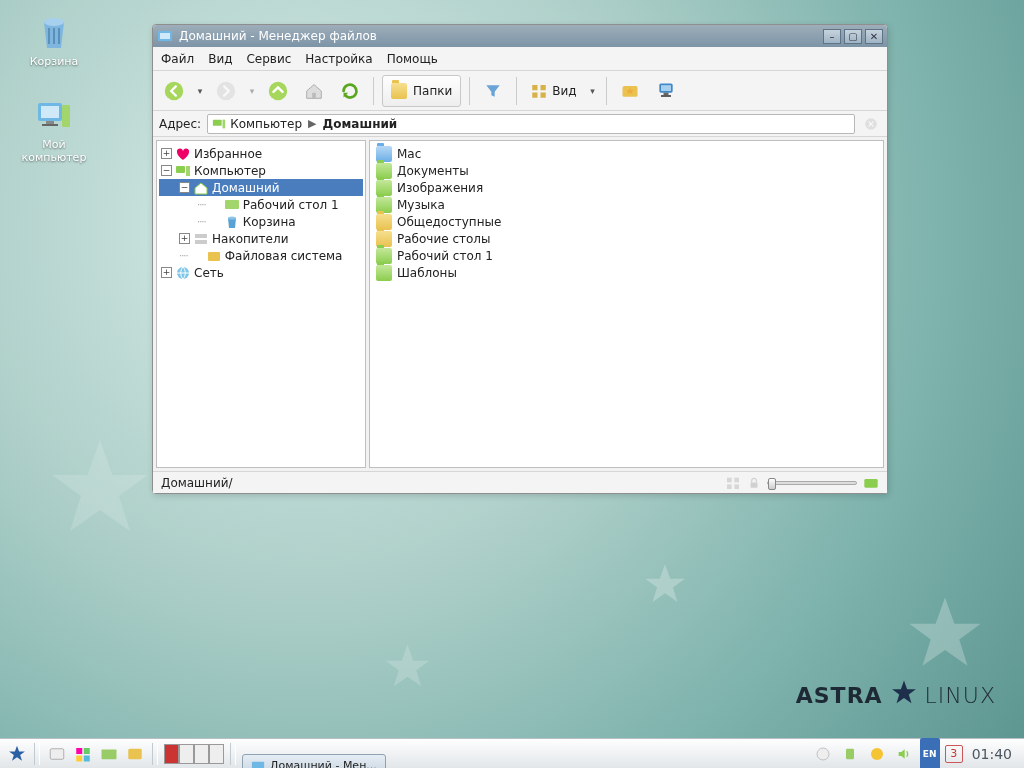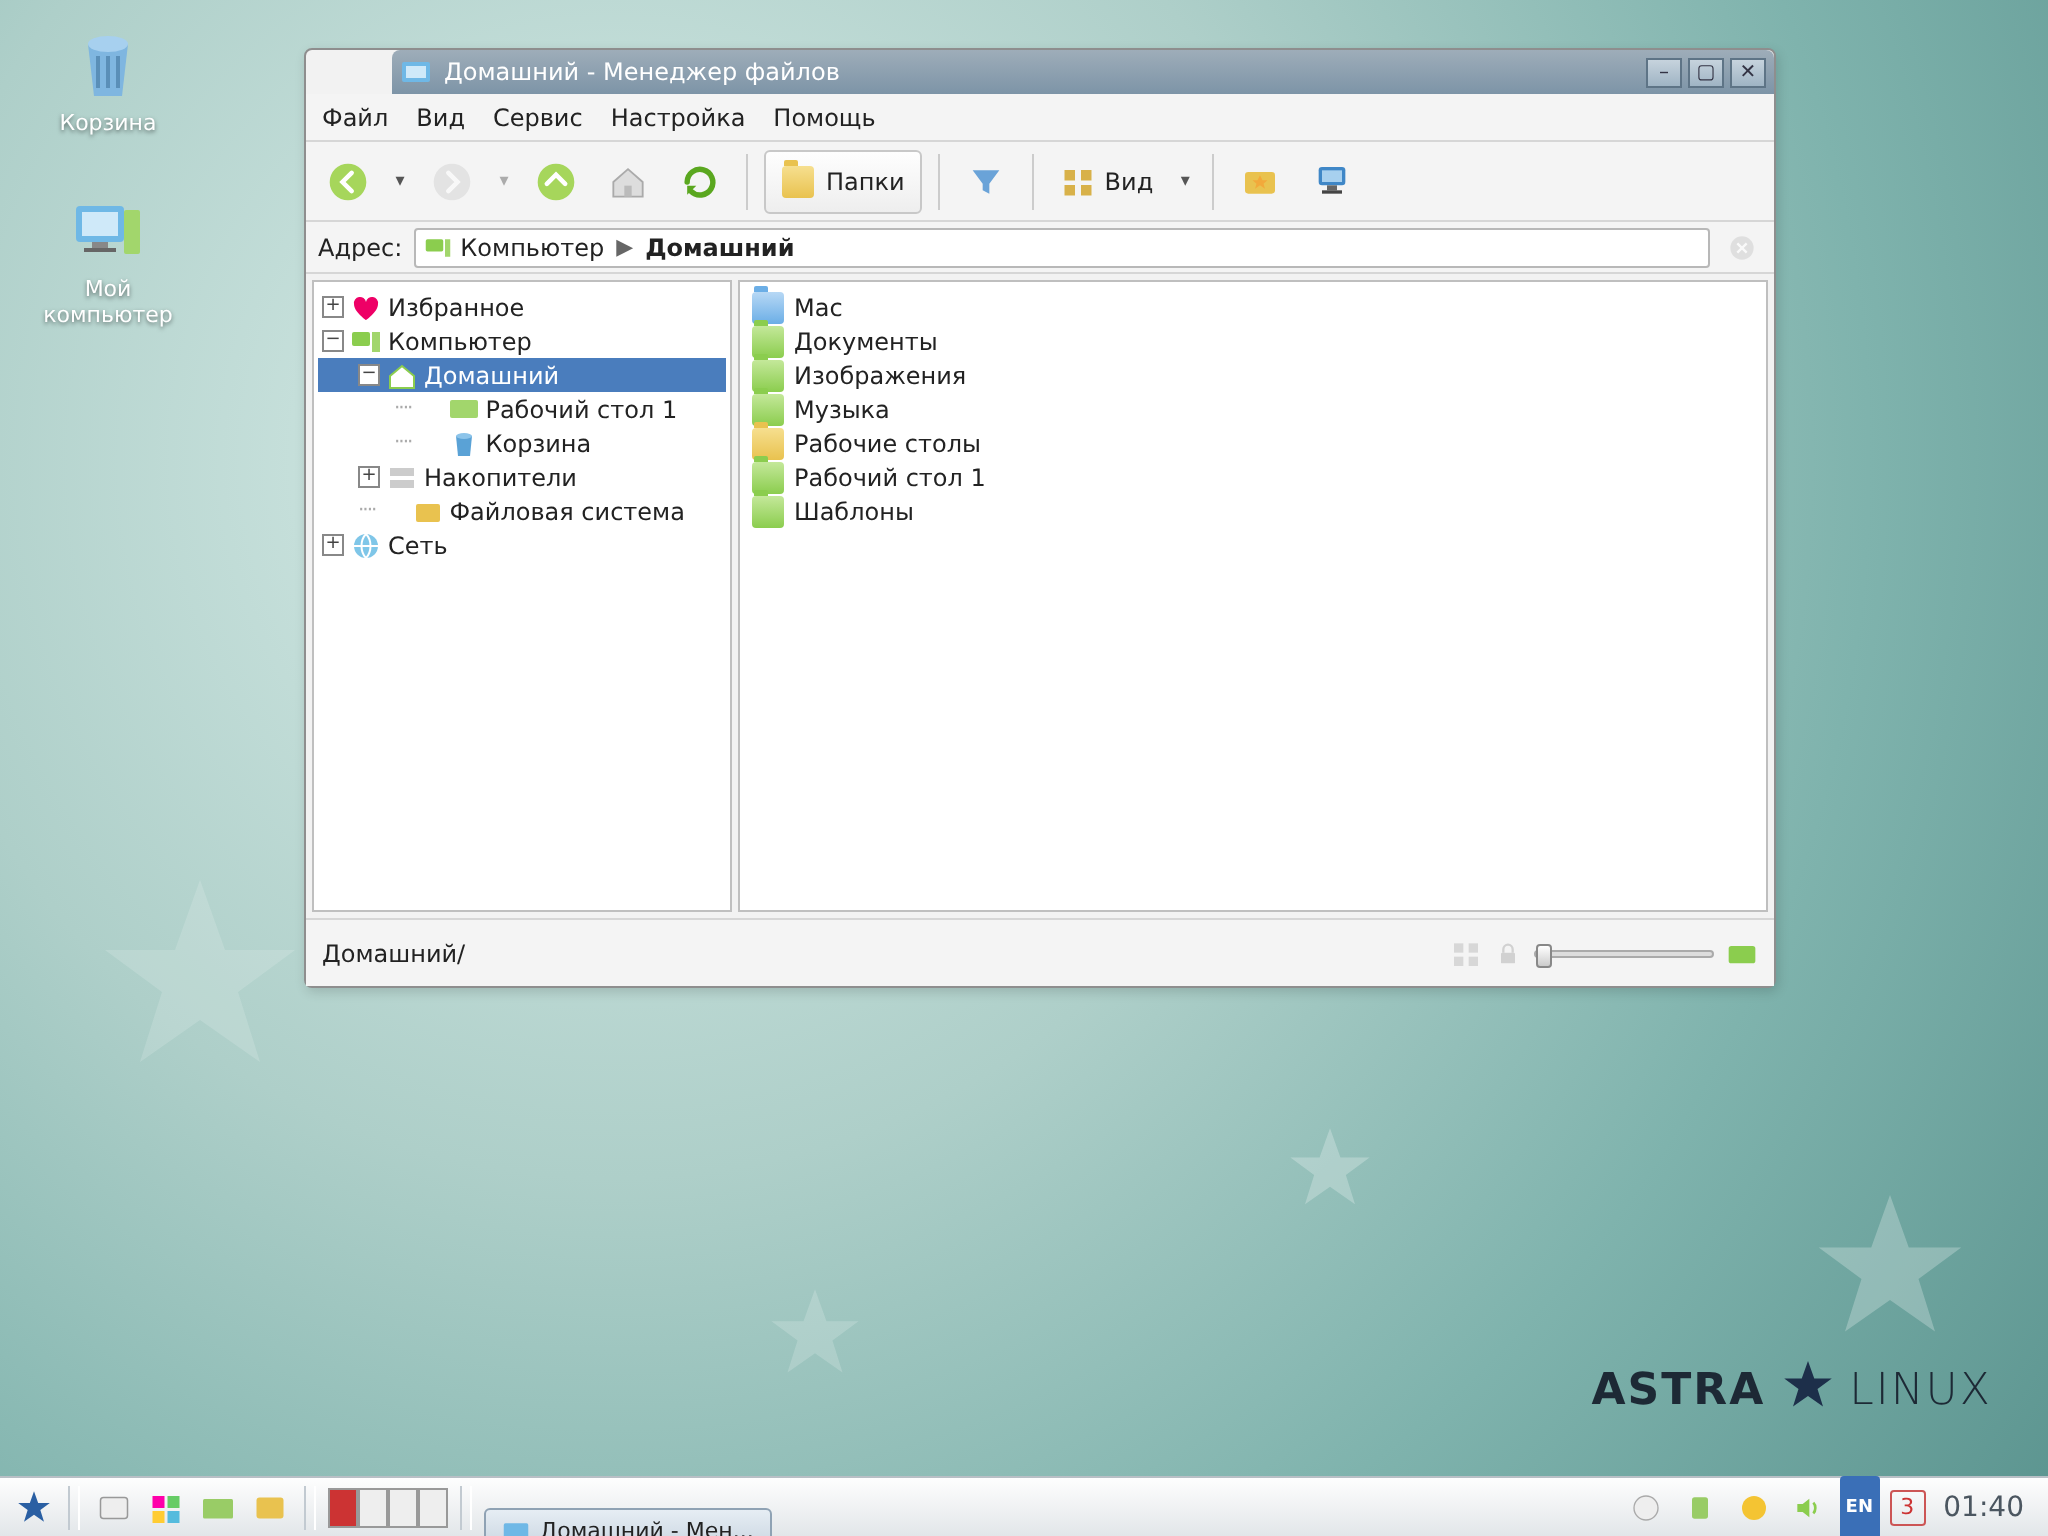--- a/index.html
+++ b/index.html
@@ -25,21 +25,21 @@
 
   
   .window {
     position:absolute; left:152px; top:24px; width:736px; height:470px;
     background:#f2f2f2; border:1px solid #8e8e8e; border-radius:4px;
     display:flex; flex-direction:column; box-shadow:1px 2px 6px rgba(0,0,0,.15);
   }
   .titlebar {
     height:22px; background:linear-gradient(#9eadb9,#7d94a7);
     color:#fff; display:flex; align-items:center; padding:0 4px;
-    border-radius:4px 4px 0 0; font-size:12px;margin-left:43px;
+    border-radius:4px 4px 0 0; font-size:12px;
   }
   .titlebar .ticon{width:16px;height:16px;margin-right:6px;}
   .title-btns{margin-left:auto;display:flex;gap:3px;}
   .title-btns div{width:18px;height:15px;border:1px solid #5e7486;background:linear-gradient(#c6d3dd,#9fb4c4);display:flex;align-items:center;justify-content:center;font-size:10px;color:#334;cursor:pointer;}
 
   .menubar{height:24px;background:#f4f4f4;border-bottom:1px solid #d6d6d6;display:flex;align-items:center;padding:0 8px;gap:14px;}
   .menubar span{cursor:pointer;}
 
   .toolbar{height:40px;background:#f4f4f4;border-bottom:1px solid #d6d6d6;display:flex;align-items:center;padding:0 6px;gap:6px;}
   .tb-btn{width:30px;height:30px;border:1px solid transparent;border-radius:4px;display:flex;align-items:center;justify-content:center;cursor:pointer;}
@@ -60,21 +60,21 @@
   .tree-row{display:flex;align-items:center;height:17px;gap:3px;white-space:nowrap;cursor:pointer;}
   .tree-row.sel{background:#4a7dbd;color:#fff;}
   .exp{width:11px;height:11px;border:1px solid #888;font-size:9px;line-height:9px;text-align:center;color:#444;background:#fff;cursor:pointer;flex-shrink:0;}
   .exp.blank{border:none;background:none;}
   .ti{width:16px;height:16px;flex-shrink:0;}
   .dots{color:#aaa;letter-spacing:-1px;margin-right:1px;font-size:10px;}
 
   .file-row{display:flex;align-items:center;height:17px;gap:5px;cursor:pointer;padding:0 2px;}
   .fi{width:16px;height:16px;flex-shrink:0;}
 
-  .statusbar{height:34px;border-top:1px solid #d6d6d6;background:#f4f4f4;display:flex;align-items:center;padding:0 8px;gap:8px;}
+  .statusbar{height:22px;border-top:1px solid #d6d6d6;background:#f4f4f4;display:flex;align-items:center;padding:0 8px;gap:8px;}
   .statusbar .slider{margin-left:auto;display:flex;align-items:center;gap:6px;}
   .statusbar .track{width:90px;height:4px;background:#ddd;border:1px solid #aaa;border-radius:2px;position:relative;}
   .statusbar .thumb{position:absolute;left:0;top:-4px;width:8px;height:12px;background:linear-gradient(#fff,#ccc);border:1px solid #888;border-radius:2px;}
 
   
   .taskbar{position:absolute;left:0;bottom:0;width:1024px;height:30px;background:linear-gradient(#fefefe,#e2e6e9);border-top:1px solid #b8bfc5;display:flex;align-items:center;padding:0 6px;gap:4px;}
   .tbi{width:22px;height:22px;display:flex;align-items:center;justify-content:center;cursor:pointer;border-radius:2px;flex-shrink:0;}
   .task{height:24px;border:1px solid #b6bfc8;border-radius:3px;background:linear-gradient(#f2f5f8,#dbe2e8);padding:0 8px;display:flex;align-items:center;gap:5px;cursor:pointer;font-size:11px;max-width:170px;overflow:hidden;white-space:nowrap;margin-top:24px;}
   .task.active{background:linear-gradient(#e6edf4,#c5d2de);border-color:#8fa2b4;}
   .sep-v{width:6px;height:22px;border-left:1px solid #c2cad1;border-right:1px solid #fff;margin:0 2px;}
@@ -351,20 +351,24 @@
         <div class="file-row">
           <div class="fi ic-folder-g"></div>
           <span>Изображения</span>
         </div>
         <div class="file-row">
           <div class="fi ic-folder-g"></div>
           <span>Музыка</span>
         </div>
         <div class="file-row">
           <div class="fi ic-folder"></div>
+          <span>Общедоступные</span>
+        </div>
+        <div class="file-row">
+          <div class="fi ic-folder"></div>
           <span>Рабочие столы</span>
         </div>
         <div class="file-row">
           <div class="fi ic-folder-g"></div>
           <span>Рабочий стол 1</span>
         </div>
         <div class="file-row">
           <div class="fi ic-folder-g"></div>
           <span>Шаблоны</span>
         </div>

